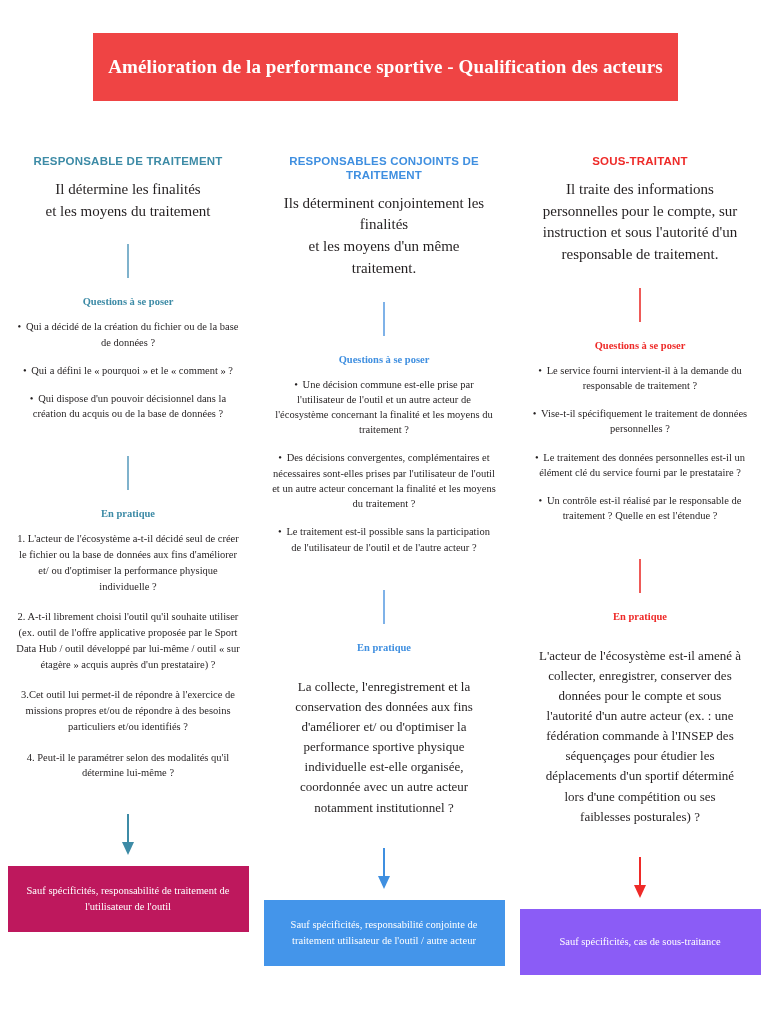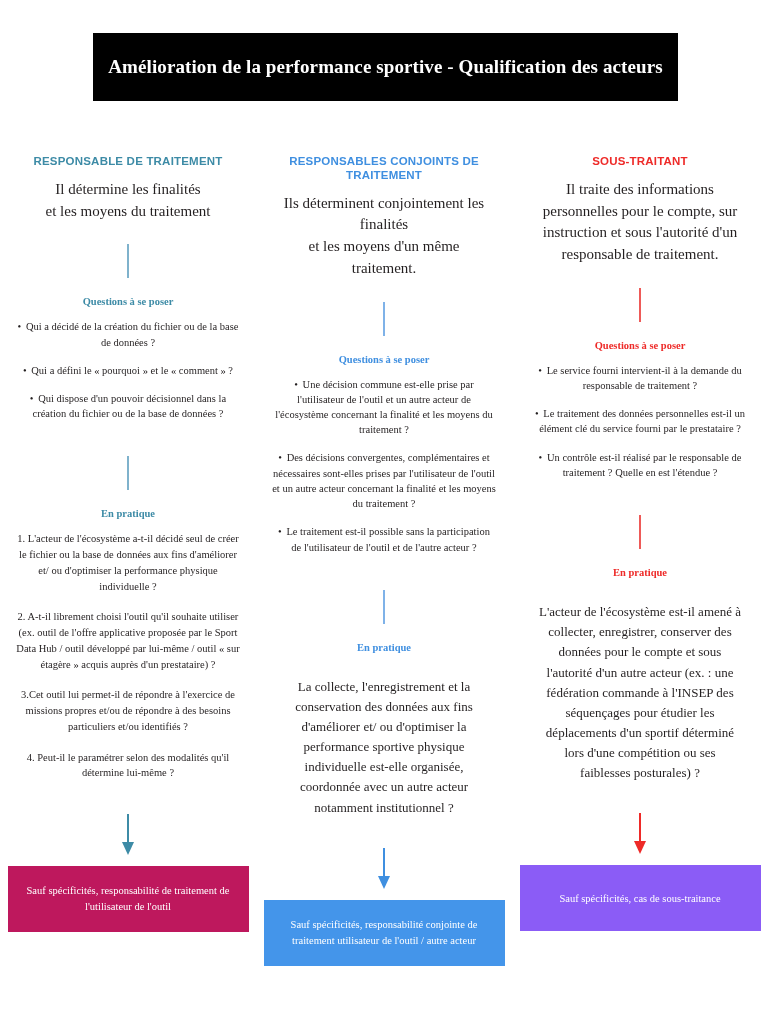--- a/index.html
+++ b/index.html
@@ -15,21 +15,21 @@
     overflow: hidden;
   }
 
   
   .title-banner {
     position: absolute;
     left: 93px;
     top: 33px;
     width: 585px;
     height: 68px;
-    background: #000000;
+    background: #ef4444;
     display: flex;
     align-items: center;
     justify-content: center;
   }
   .title-banner .title-text {
     color: #ffffff;
     font-size: 19px;
     font-weight: bold;
     letter-spacing: 0.1px;
     text-align: center;
@@ -204,21 +204,21 @@
       Il détermine les finalités<br>et les moyens du traitement
     </div>
 
     <div class="divider"></div>
 
     <div class="section-head">Questions à se poser</div>
 
     <ul class="q-list">
       <li class="q-item"><span class="bullet">•</span>&nbsp;<span>Qui a décidé de la création du fichier ou de la base de données ?</span></li>
       <li class="q-item"><span class="bullet">•</span>&nbsp;<span>Qui a défini le « pourquoi » et le « comment » ?</span></li>
-      <li class="q-item"><span class="bullet">•</span>&nbsp;<span>Qui dispose d'un pouvoir décisionnel dans la création du fichier ou de la base de données ?</span></li>
+      <li class="q-item"><span class="bullet">•</span>&nbsp;<span>Qui dispose d'un pouvoir décisionnel dans la création du acquis ou de la base de données ?</span></li>
     </ul>
 
     <div class="divider"></div>
 
     <div class="section-head">En pratique</div>
 
     <ul class="p-list">
       <li class="p-item">1. L'acteur de l'écosystème a-t-il décidé seul de créer le fichier ou la base de données aux fins d'améliorer et/ ou d'optimiser la performance physique individuelle ?</li>
       <li class="p-item">2.  A-t-il librement choisi l'outil qu'il souhaite utiliser (ex. outil de l'offre applicative proposée par le Sport Data Hub / outil développé par lui-même / outil « sur étagère » acquis auprès d'un prestataire) ?</li>
       <li class="p-item">3.Cet outil lui permet-il de répondre à l'exercice de missions propres et/ou de répondre à des besoins particuliers et/ou identifiés ?</li>
@@ -270,20 +270,21 @@
   <div class="col col-3">
     <div class="col-title">SOUS-TRAITANT</div>
     <div class="col-desc">Il traite des informations personnelles pour le compte, sur instruction et sous l'autorité d'un responsable de traitement.</div>
 
     <div class="divider"></div>
 
     <div class="section-head">Questions à se poser</div>
 
     <ul class="q-list">
       <li class="q-item"><span class="bullet">•</span>&nbsp;<span>Le service fourni intervient-il à la demande du responsable de traitement ?</span></li>
+      <li class="q-item"><span class="bullet">•</span>&nbsp;<span>Vise-t-il spécifiquement le traitement de données personnelles ?</span></li>
       <li class="q-item"><span class="bullet">•</span>&nbsp;<span>Le traitement des données personnelles est-il un élément clé du service fourni par le prestataire ?</span></li>
       <li class="q-item"><span class="bullet">•</span>&nbsp;<span>Un contrôle est-il réalisé par le responsable de traitement ? Quelle en est l'étendue ?</span></li>
     </ul>
 
     <div class="divider"></div>
 
     <div class="section-head">En pratique</div>
 
     <div class="practice-para">L'acteur de l'écosystème est-il amené  à collecter, enregistrer, conserver des données pour le compte et sous l'autorité d'un autre acteur  (ex. : une fédération commande à l'INSEP des séquençages pour étudier les déplacements d'un sportif déterminé lors d'une compétition ou ses faiblesses posturales) ?</div>
 

